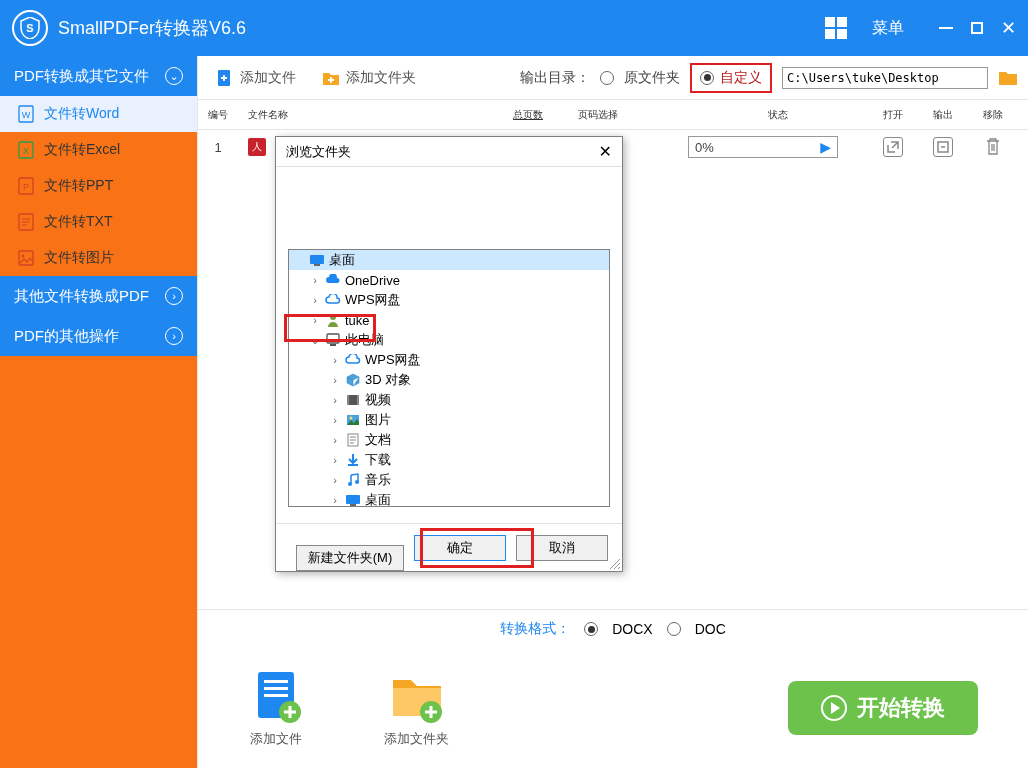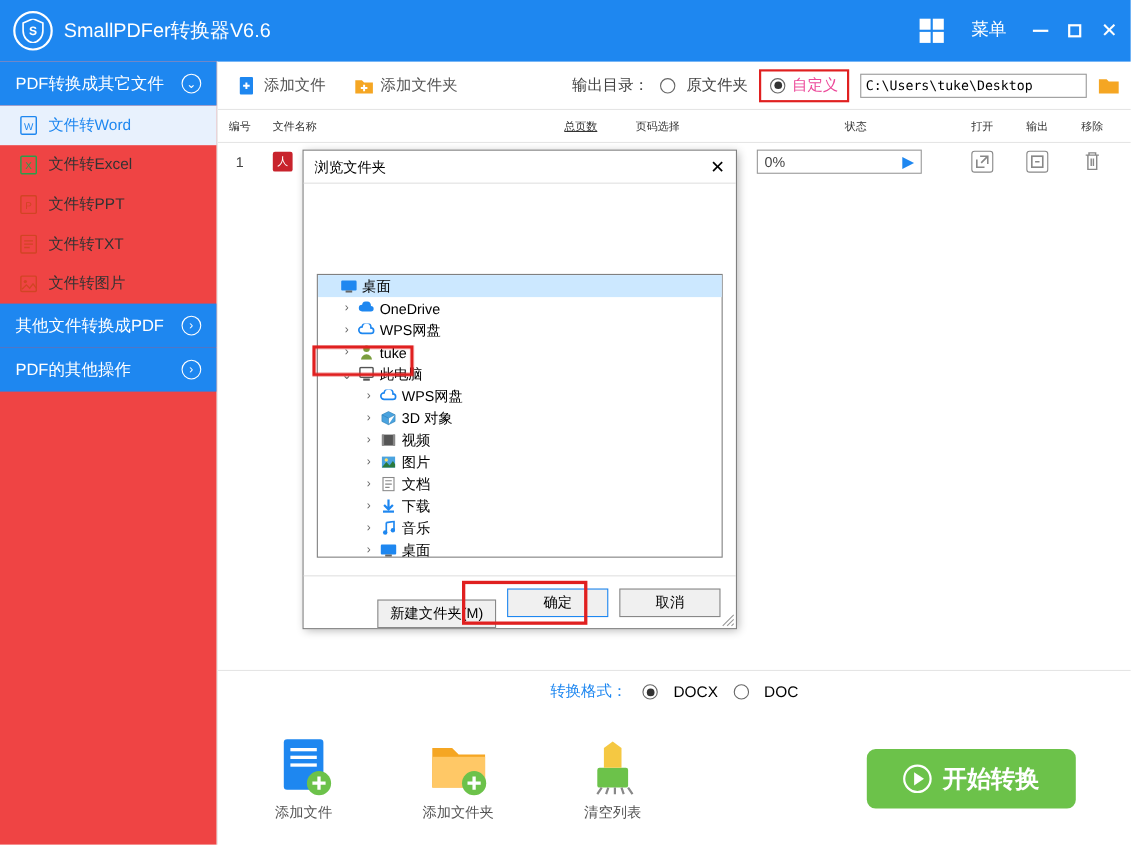--- a/index.html
+++ b/index.html
@@ -2,32 +2,32 @@
 <html><head>
 <meta charset="utf-8">
 <style>
 * { margin: 0; padding: 0; box-sizing: border-box; font-family: "Microsoft YaHei", sans-serif; }
 body { width: 1028px; height: 768px; background: #fff; overflow: hidden; position: relative; }
 
 .titlebar { height: 56px; background: #1e87f0; display: flex; align-items: center; color: #fff; padding: 0 12px; }
 .logo { width: 36px; height: 36px; border: 2px solid #fff; border-radius: 50%; display: flex; align-items: center; justify-content: center; margin-right: 10px; }
 .logo-inner { width: 20px; height: 22px; }
 .app-title { font-size: 18px; flex: 1; }
-.menu-btn { display: flex; align-items: flex-start; gap: 25px; margin-right: 24px; }
+.menu-btn { display: flex; align-items: center; gap: 25px; margin-right: 35px; }
 .menu-grid { display: grid; grid-template-columns: 10px 10px; grid-template-rows: 10px 10px; gap: 2px; }
 .menu-grid div { background: #fff; }
 .menu-label { font-size: 16px; }
 .win-controls { display: flex; gap: 18px; align-items: center; }
 .win-min { width: 14px; height: 2px; background: #fff; }
 .win-max { width: 12px; height: 12px; border: 2px solid #fff; }
 .win-close { font-size: 18px; }
 
 .main { display: flex; height: 712px; }
 
-.sidebar { width: 198px; background: #ef4444; }
+.sidebar { width: 198px; background: #f97316; }
 .sb-header { height: 40px; background: #1e87f0; color: #fff; display: flex; align-items: center; justify-content: space-between; padding: 0 14px; font-size: 15px; }
 .sb-item { height: 36px; display: flex; align-items: center; padding: 0 18px; font-size: 14px; gap: 10px; color: #333; cursor: pointer; }
 .sb-item.active { background: #e8f1fd; color: #1e87f0; }
 .sb-ico { width: 16px; height: 18px; display: inline-flex; align-items: center; justify-content: center; }
 .chev-circle { width: 18px; height: 18px; border: 1.5px solid #fff; border-radius: 50%; display: flex; align-items: center; justify-content: center; font-size: 11px; }
 
 .content { flex: 1; display: flex; flex-direction: column; border-left: 1px solid #e5e5e5; }
 
 .toolbar { height: 44px; display: flex; align-items: center; padding: 0 10px; gap: 10px; border-bottom: 1px solid #e5e5e5; }
 .tb-btn { display: flex; align-items: center; gap: 6px; font-size: 14px; color: #555; cursor: pointer; padding: 0 8px; }
@@ -62,21 +62,21 @@
 .fmt-row { height: 38px; display: flex; align-items: center; justify-content: center; gap: 14px; font-size: 14px; }
 .fmt-label { color: #1e87f0; }
 .actions { height: 120px; display: flex; align-items: center; padding: 0 50px; gap: 80px; }
 .act { display: flex; flex-direction: column; align-items: center; gap: 6px; font-size: 13px; color: #555; }
 .act-ico { width: 56px; height: 56px; }
 .start-btn { margin-left: auto; width: 190px; height: 54px; background: #6cc24a; border-radius: 8px; display: flex; align-items: center; justify-content: center; gap: 10px; color: #fff; font-size: 22px; font-weight: bold; }
 .start-play { width: 26px; height: 26px; border: 2.5px solid #fff; border-radius: 50%; display: flex; align-items: center; justify-content: center; }
 .start-play span { width: 0; height: 0; border-left: 9px solid #fff; border-top: 6px solid transparent; border-bottom: 6px solid transparent; margin-left: 2px; }
 
 
-.dialog { position: absolute; left: 275px; top: 136px; width: 395px; height: 436px; background: #fff; border: 1px solid #808080; box-shadow: 2px 2px 8px rgba(0,0,0,.3); display: flex; flex-direction: column; }
+.dialog { position: absolute; left: 275px; top: 136px; width: 348px; height: 436px; background: #fff; border: 1px solid #808080; box-shadow: 2px 2px 8px rgba(0,0,0,.3); display: flex; flex-direction: column; }
 .dlg-title { height: 30px; display: flex; align-items: center; justify-content: space-between; padding: 0 10px; font-size: 13px; border-bottom: 1px solid #e0e0e0; }
 .dlg-close { font-size: 16px; cursor: pointer; }
 .dlg-body { flex: 1; padding: 12px; }
 .tree-wrap { position: relative; }
 .tree-hl { position: absolute; top: -5px; left: -4px; width: 92px; height: 28px; border: 3px solid #e02020; pointer-events: none; }
 .tree { border: 1px solid #808080; height: 258px; overflow-y: scroll; padding: 0; font-size: 13px; margin-top: 70px; }
 .tree-item { display: flex; align-items: center; gap: 4px; height: 20px; padding-left: 4px; }
 .tree-item.sel { background: #cce8ff; }
 .tree-item .exp { width: 12px; color: #666; font-size: 11px; text-align: center; }
 .tree-item .ico { width: 16px; height: 14px; display: inline-flex; align-items: center; justify-content: center; }
@@ -202,21 +202,21 @@
       <div class="tb-spacer"></div>
       <span class="out-label">输出目录：</span>
       <span class="radio">
           <span class="dot"></span>
         </span>
       <span style="font-size:14px;color:#444">原文件夹</span>
       <div class="radio-hl">
         <span class="radio on">
             <span class="dot"></span>
           </span>
-        <span style="font-size:14px;color:#ec4899">自定义</span>
+        <span style="font-size:14px;color:#b91c1c">自定义</span>
       </div>
       <input class="path-input" value="C:\Users\tuke\Desktop" style="">
       <svg class="folder-ico" viewBox="0 0 20 16">
           <path d="M1 2 H8 L10 4 H19 V15 H1 Z" fill="#f5a623"></path>
         </svg>
     </div>
 
     <div class="grid-head">
       <div class="c-num">编号</div>
       <div class="c-name">文件名称</div>
@@ -290,28 +290,20 @@
         </div>
         <div class="act">
           <svg class="act-ico" viewBox="0 0 56 56">
               <path d="M4 12 H22 L28 18 H52 V48 H4 Z" fill="#f5a623"></path>
               <rect x="4" y="20" width="48" height="28" fill="#ffc866"></rect>
               <circle cx="42" cy="44" r="11" fill="#6cc24a"></circle>
               <path d="M42 38 V50 M36 44 H48" stroke="#fff" stroke-width="3"></path>
             </svg>
           <span>添加文件夹</span>
         </div>
-        <div class="act">
-          <svg class="act-ico" viewBox="0 0 56 56">
-              <rect x="14" y="30" width="28" height="18" rx="2" fill="#6cc24a"></rect>
-              <path d="M20 30 V12 L28 6 L36 12 V30" fill="#f5c842"></path>
-              <path d="M18 48 L14 54 M24 48 L22 54 M30 48 L30 54 M36 48 L38 54 M42 48 L46 54" stroke="#888" stroke-width="2"></path>
-            </svg>
-          <span>清空列表</span>
-        </div>
         <div class="start-btn">
           <span class="start-play">
               <span></span>
             </span>
           <span>开始转换</span>
         </div>
       </div>
     </div>
   </div>
 </div>

